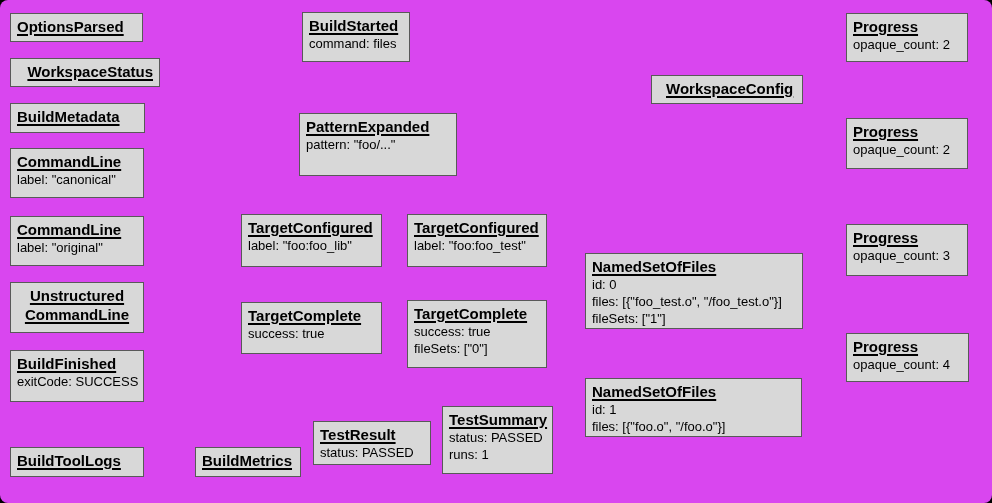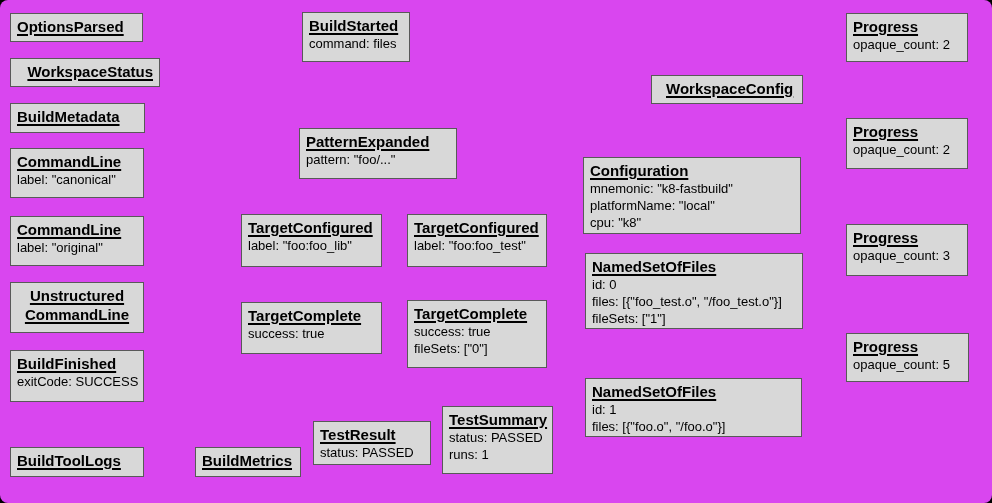--- a/index.html
+++ b/index.html
@@ -37,21 +37,21 @@
   #n-options-parsed           {left:10px;  top:13px;  width:133px; height:29px;}
   #n-workspace-status         {left:10px;  top:58px;  width:150px; height:29px;text-align:right;}
   #n-build-metadata           {left:10px;  top:103px; width:135px; height:30px;}
   #n-command-line-canonical   {left:10px;  top:148px; width:134px; height:50px;}
   #n-command-line-original    {left:10px;  top:216px; width:134px; height:50px;}
   #n-unstructured-command-line{left:10px;  top:282px; width:134px; height:51px;text-align:center;}
   #n-build-finished           {left:10px;  top:350px; width:134px; height:52px;}
   #n-build-tool-logs          {left:10px;  top:447px; width:134px; height:30px;}
   #n-build-metrics            {left:163px; top:447px; width:106px; height:30px;margin-left:32px;}
   #n-build-started            {left:302px; top:12px;  width:108px; height:50px;}
-  #n-pattern-expanded         {left:299px; top:128px; width:158px; height:51px;}
+  #n-pattern-expanded         {left:299px; top:113px; width:158px; height:63px;}
   #n-target-configured-lib    {left:241px; top:214px; width:141px; height:53px;}
   #n-target-configured-test   {left:407px; top:214px; width:140px; height:53px;}
   #n-target-complete-lib      {left:241px; top:302px; width:141px; height:52px;}
   #n-target-complete-test     {left:407px; top:300px; width:140px; height:68px;}
   #n-test-result              {left:313px; top:421px; width:118px; height:44px;}
   #n-test-summary             {left:442px; top:406px; width:111px; height:68px;}
   #n-workspace-config         {left:651px; top:75px;  width:152px; height:29px;padding-left:14px;}
   #n-configuration            {left:583px; top:157px; width:218px; height:77px;}
   #n-named-set-of-files-0     {left:585px; top:253px; width:218px; height:76px;}
   #n-named-set-of-files-1     {left:585px; top:378px; width:217px; height:59px;}
@@ -143,26 +143,20 @@
   <div class="node" id="n-test-summary">
     <div class="node-title">TestSummary</div>
     <div class="node-line">status: PASSED</div>
     <div class="node-line">runs: 1</div>
   </div>
 
   <div class="node" id="n-workspace-config">
     <div class="node-title">WorkspaceConfig</div>
   </div>
 
-  <div class="node" id="n-configuration">
-    <div class="node-title">Configuration</div>
-    <div class="node-line">mnemonic: "k8-fastbuild"</div>
-    <div class="node-line">platformName: "local"</div>
-    <div class="node-line">cpu: "k8"</div>
-  </div>
 
   <div class="node" id="n-named-set-of-files-0">
     <div class="node-title">NamedSetOfFiles</div>
     <div class="node-line">id: 0</div>
     <div class="node-line">files: [{"foo_test.o", "/foo_test.o"}]</div>
     <div class="node-line">fileSets: ["1"]</div>
   </div>
 
   <div class="node" id="n-named-set-of-files-1">
     <div class="node-title">NamedSetOfFiles</div>
@@ -180,16 +174,16 @@
     <div class="node-line">opaque_count: 2</div>
   </div>
 
   <div class="node" id="n-progress-3">
     <div class="node-title">Progress</div>
     <div class="node-line">opaque_count: 3</div>
   </div>
 
   <div class="node" id="n-progress-4">
     <div class="node-title">Progress</div>
-    <div class="node-line">opaque_count: 5</div>
+    <div class="node-line">opaque_count: 4</div>
   </div>
 
 </div>
 
 </body></html>

